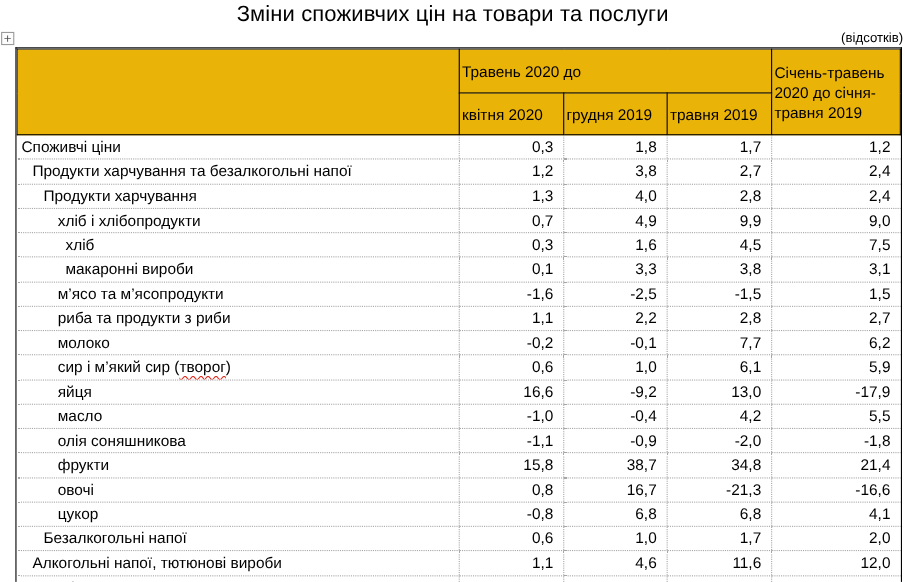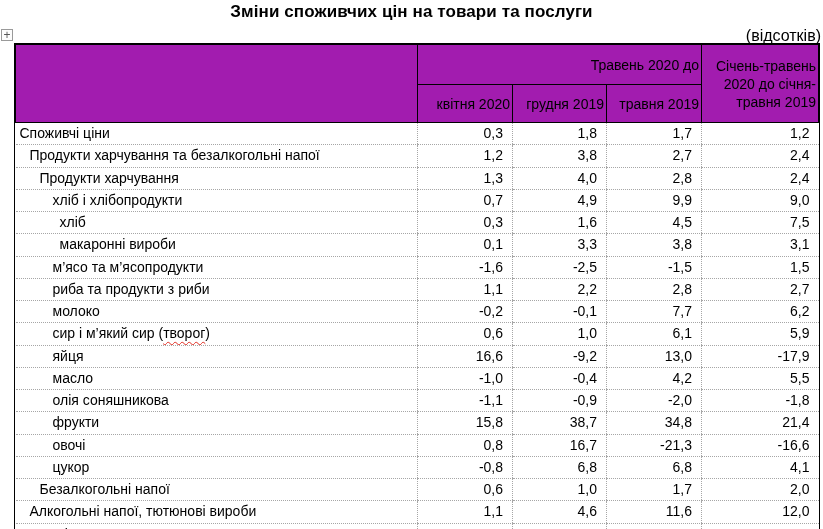--- a/index.html
+++ b/index.html
@@ -3,24 +3,24 @@
 <meta charset="utf-8">
 <style>
   html,body{margin:0;padding:0;background:#fff;}
   .page{
     position:relative;width:823px;height:529px;overflow:hidden;
     background:#fff;color:#000;
     font-family:"Liberation Sans",sans-serif;
   }
   .doc-title{
     position:absolute;top:2px;left:0;width:100%;
-    text-align:center;font-size:17px;font-weight:bold;letter-spacing:0.1px;
+    text-align:center;font-size:20px;font-weight:normal;letter-spacing:0.1px;
   }
   .units-note{
-    position:absolute;top:27px;right:2px;font-size:16px;
+    position:absolute;top:27px;right:2px;font-size:12px;
   }
   .move-handle{
     position:absolute;left:1px;top:29px;width:12px;height:12px;
     border:1px solid #9a9a9a;background:#fcfcfc;
     color:#555;font-size:12px;line-height:11px;text-align:center;
     box-sizing:border-box;cursor:move;
   }
   .table-wrap{
     position:absolute;left:14px;top:43px;width:806px;height:486px;
     border:1.5px solid #000;border-bottom:none;
@@ -28,23 +28,23 @@
   }
   table.price-table{
     border-collapse:collapse;table-layout:fixed;width:100%;
     font-size:14px;
   }
   .price-table col.c-label{width:402px;}
   .price-table col.c-v1{width:95px;}
   .price-table col.c-v2{width:94px;}
   .price-table col.c-v3{width:95px;}
   .price-table thead th{
-    border:1px solid #000;background:#a21caf;
+    border:1px solid #000;background:#eab308;
     font-weight:normal;font-size:14px;line-height:18px;
-    text-align:right;vertical-align:middle;padding:0 2px;
+    text-align:left;vertical-align:middle;padding:0 2px;
   }
   .price-table thead tr.h1 th{height:39px;}
   .price-table thead tr.h2 th{height:37px;}
   .price-table tbody td{
     height:21.25px;padding:0;vertical-align:middle;
     border-bottom:1px dotted #a6a6a6;line-height:15px;
     overflow:hidden;white-space:nowrap;
   }
   .price-table tbody td.num{
     text-align:right;padding-right:9px;

